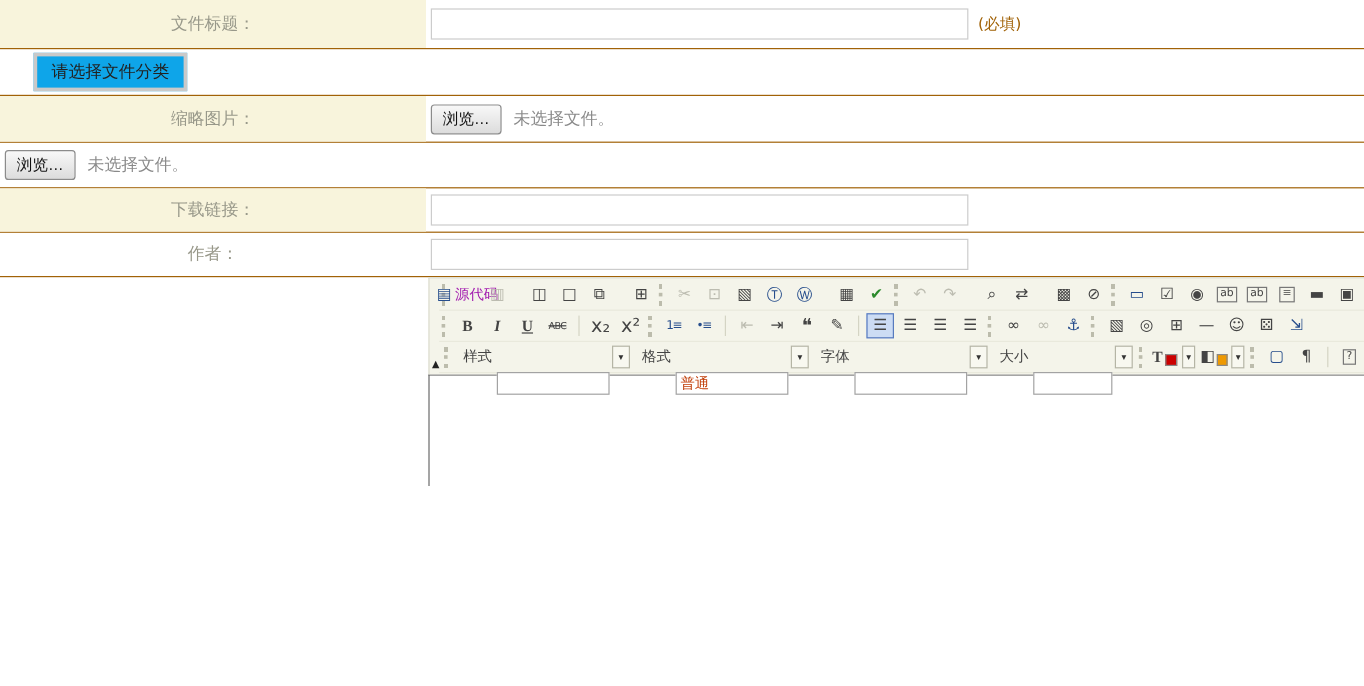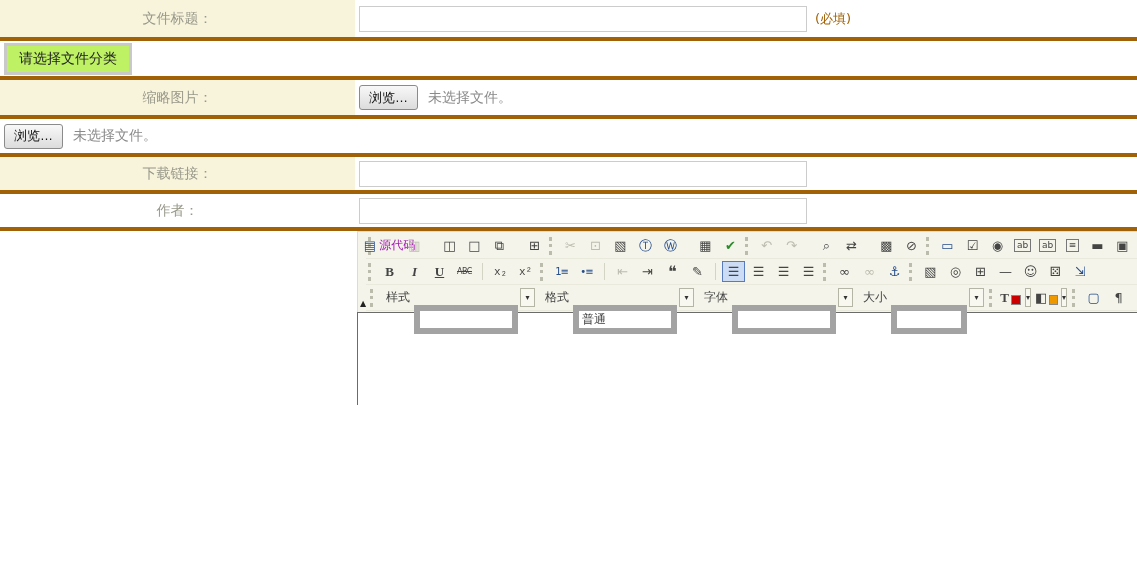--- a/index.html
+++ b/index.html
@@ -1,28 +1,28 @@
 <!DOCTYPE html>
 <html><head>
 <meta charset="utf-8">
 <style>
   html,body{margin:0;padding:0;background:#fff;}
   .page{position:relative;width:1137px;height:572px;overflow:hidden;background:#fff;
         font-family:"DejaVu Sans","Liberation Sans",sans-serif;}
-  .frow{display:flex;border-bottom:4px solid #a16207;box-sizing:border-box;}
+  .frow{display:flex;border-bottom:1px solid #a16207;box-sizing:border-box;}
   .frow:last-child{border-bottom:none;}
   .lcell{width:355px;flex:0 0 355px;display:flex;align-items:center;justify-content:center;
          font-size:14px;color:#98988a;box-sizing:border-box;}
   .alt .lcell{background:#f8f4dc;}
   .rcell{flex:1;display:flex;align-items:center;position:relative;padding-left:4px;box-sizing:border-box;min-width:0;}
   .txt-input{width:448px;height:26px;border:1px solid #ccc;background:#fff;outline:none;
              font-size:13px;padding:0 4px;box-sizing:border-box;}
   .required-note{margin-left:8px;font-size:13px;}
-  .cat-btn{border:3px solid #c9c9c9;background:#bef264;color:#222;font-size:14px;
-           padding:4px 12px;cursor:pointer;white-space:nowrap;}
+  .cat-btn{border:3px solid #c9c9c9;background:#0ea5e9;color:#222;font-size:14px;
+           padding:4px 12px;cursor:pointer;white-space:nowrap;margin-left:24px;}
   .browse-btn{height:25px;padding:0 9px;font-size:13px;color:#111;border:1px solid #8b8b8b;border-radius:3px;
               background:linear-gradient(#f8f8f8,#dcdcdc);cursor:pointer;white-space:nowrap;}
   .nofile{margin-left:10px;font-size:14px;color:#8a8a8a;}
   .intro-box{flex:1;align-self:stretch;margin:5px -1px 7px 0;border:1px solid #ccc;background:#fff;}
   
   .editor{flex:1;min-width:0;display:flex;flex-direction:column;align-self:stretch;padding-left:0;}
   .tb{position:relative;background:#f4f4ea;border-top:1px solid #dcdcd0;border-left:1px solid #dcdcd0;
       padding:1px 0 1px 8px;box-sizing:border-box;}
   .tb-row{display:flex;align-items:center;height:25px;border-bottom:1px solid #e9e9dc;}
   .tb-row:last-child{border-bottom:none;}
@@ -33,30 +33,30 @@
   .tb-btn .glyph{display:inline-block;}
   .tb-btn.d{color:#bcbcb0;cursor:default;}
   .tb-btn.a{background:#ccdcf4;border:1px solid #587bbe;}
   .tb-btn.box .glyph,.tb-btn.dash .glyph{font-size:9px;line-height:11px;padding:0 2px;border:1px solid #777;}
   .tb-lbl{font-size:12px;color:#a21caf;margin-left:3px;white-space:nowrap;}
   .chip{width:8px;height:8px;border:1px solid #888;margin-left:2px;align-self:flex-end;margin-bottom:3px;}
   .arrw{width:13px;height:17px;border:1px solid #b5b5a5;background:#f8f8f0;font-size:8px;color:#333;
         display:flex;align-items:center;justify-content:center;margin:0 3px 0 2px;cursor:pointer;}
   .combo{display:flex;align-items:center;}
   .combo-lbl{font-size:12px;color:#444;margin:0 4px 0 7px;white-space:nowrap;}
-  .combo-box{height:17px;line-height:17px;border:6px solid #a3a3a3;background:#fff;font-size:12px;color:#404040;
+  .combo-box{height:17px;line-height:17px;border:1px solid #a3a3a3;background:#fff;font-size:12px;color:#c2410c;
              padding:0 3px;overflow:hidden;white-space:nowrap;cursor:pointer;margin-top:44px;}
   .collapse{position:absolute;left:2px;bottom:4px;font-size:8px;color:#222;cursor:pointer;}
   .editarea{height:200px;background:#fff;border-top:1px solid #6b6b6b;border-left:1px solid #6b6b6b;}
   
   [data-name="bold-icon"]{font-weight:bold;font-family:"Liberation Serif",serif;}
   [data-name="italic-icon"]{font-style:italic;font-weight:bold;font-family:"Liberation Serif",serif;}
   [data-name="underline-icon"]{text-decoration:underline;font-weight:bold;font-family:"Liberation Serif",serif;}
   [data-name="strikethrough-icon"]{text-decoration:line-through;font-size:8px;letter-spacing:-0.5px;}
-  [data-name="subscript-icon"],[data-name="superscript-icon"]{font-size:11px;font-family:Liberation Mono, monospace;}
+  [data-name="subscript-icon"],[data-name="superscript-icon"]{font-size:16px;}
   [data-name="ordered-list-icon"],[data-name="unordered-list-icon"]{font-size:10px;letter-spacing:-1px;color:#264d8c;}
   [data-name="blockquote-icon"]{font-size:16px;}
   [data-name="source-icon"],[data-name="form-icon"],[data-name="paste-plain-text-icon"],
   [data-name="paste-from-word-icon"],[data-name="anchor-icon"],[data-name="page-break-icon"],
   [data-name="maximize-icon"]{color:#264d8c;}
   [data-name="spell-check-icon"]{color:#2c8a2c;}
   [data-name="text-color-icon"]{font-weight:bold;font-family:"Liberation Serif",serif;}
   [data-name="about-button"] .glyph{font-size:10px;}
 </style>
 </head>

